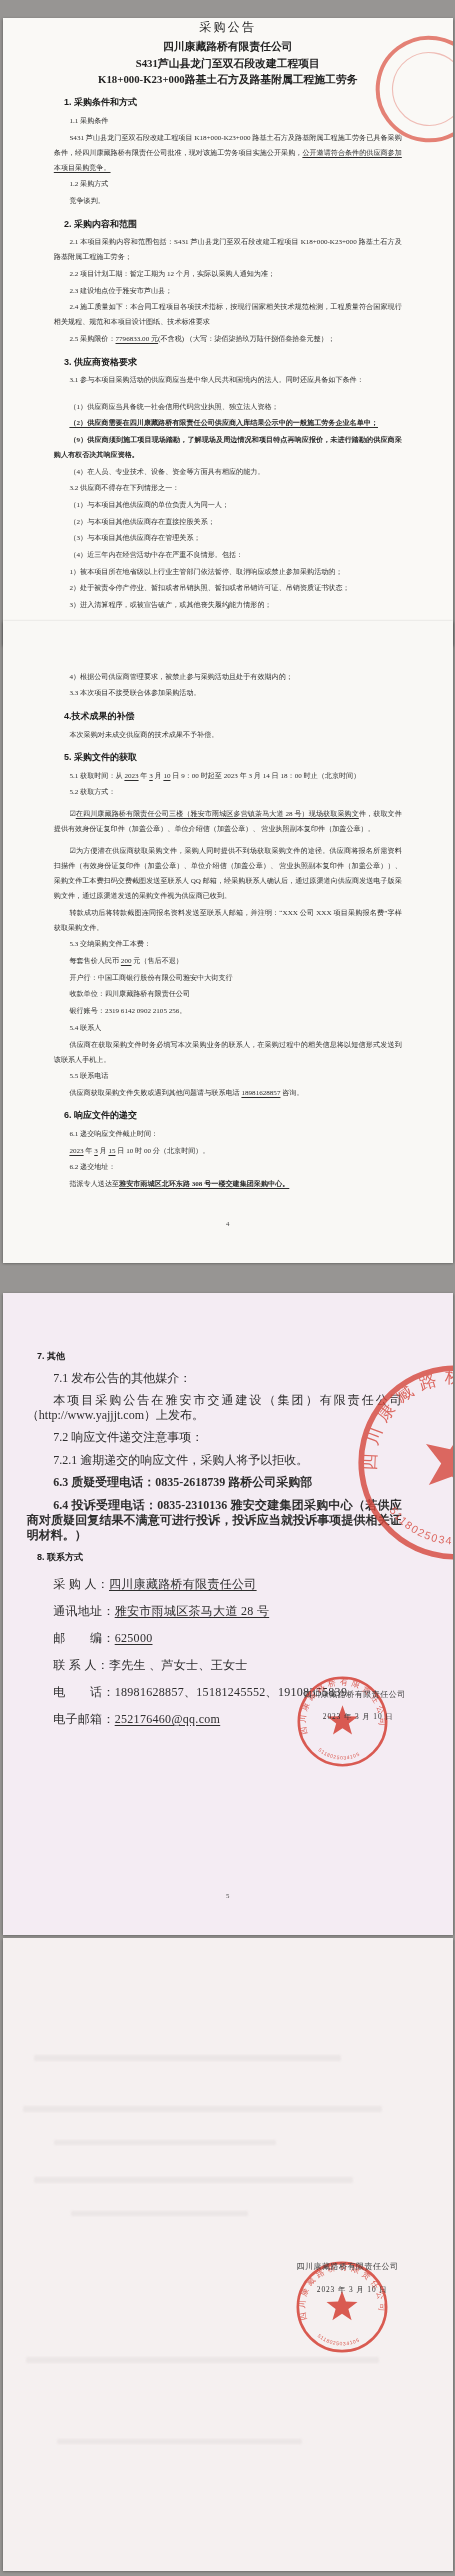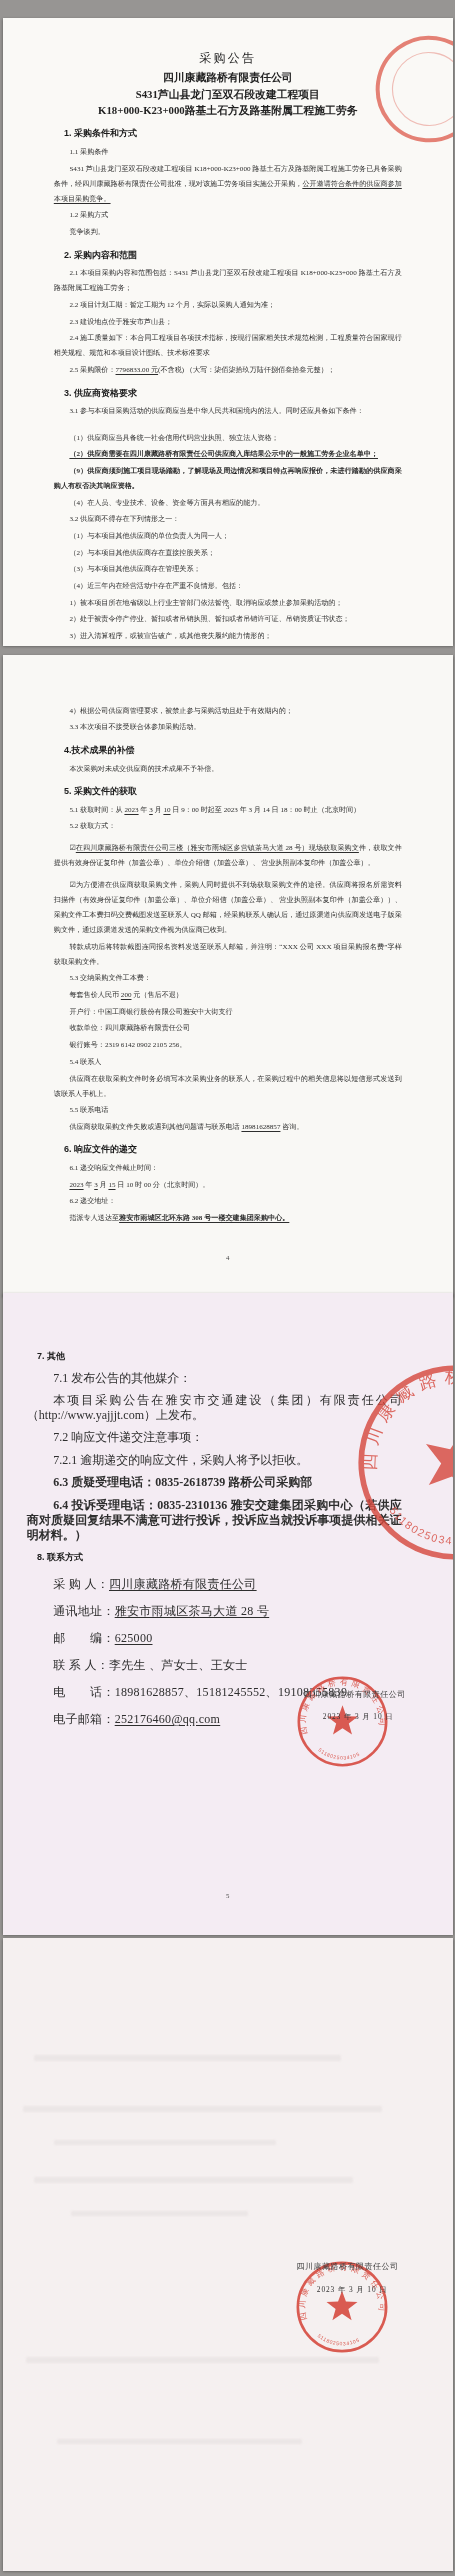--- a/index.html
+++ b/index.html
@@ -1,22 +1,22 @@
 <!DOCTYPE html>
 <html style="font-size:9px"><head>
 <meta charset="utf-8">
 <style>
   html,body{margin:0;padding:0;width:456px;height:2576px;background:#979593;overflow:hidden;position:relative;}
   .page{position:absolute;left:2.8px;width:450px;overflow:hidden;box-shadow:0 0.6px 2.8px rgba(0,0,0,.45);}
   #page1{top:18px;height:628px;}
-  #page2{top:655px;height:642px;}
+  #page2{top:621px;height:642px;}
   #page3{top:1293px;height:642px;}
   #page4{top:1938px;height:633px;}
   .content{padding:0 51px;position:relative;}
-  #page1 .content{padding-top:31px;}
+  #page1 .content{}
   #page2 .content{padding-top:47px;}
   #page3 .content{padding-top:48px;padding-left:24px;}
   .title{font:500 12px/18px "Liberation Serif","DejaVu Serif",serif;text-align:center;letter-spacing:2.3px;color:#262626;margin-bottom:2.3px;}
   .subtitle{font:bold 10.8px/16.5px "Liberation Serif","DejaVu Serif",serif;text-align:center;color:#232323;}
   .heading{font:bold 9px/13.7px "Liberation Sans","DejaVu Sans",sans-serif;color:#1c1c1c;margin:8.5px 0 4px 10.2px;}
   .para{font:7.1px/15px "Liberation Serif","DejaVu Serif",serif;color:#2e2e2e;margin:1.7px 0;text-align:justify;text-indent:2.2em;}
   #page3 .para{margin:7.4px 0;font-size:12px;}
   #page3 .para.contact{margin:12px 0;letter-spacing:0.3px;}
   .u{text-decoration:underline;text-underline-offset:1.7px;}
   .b{font-weight:bold;}

